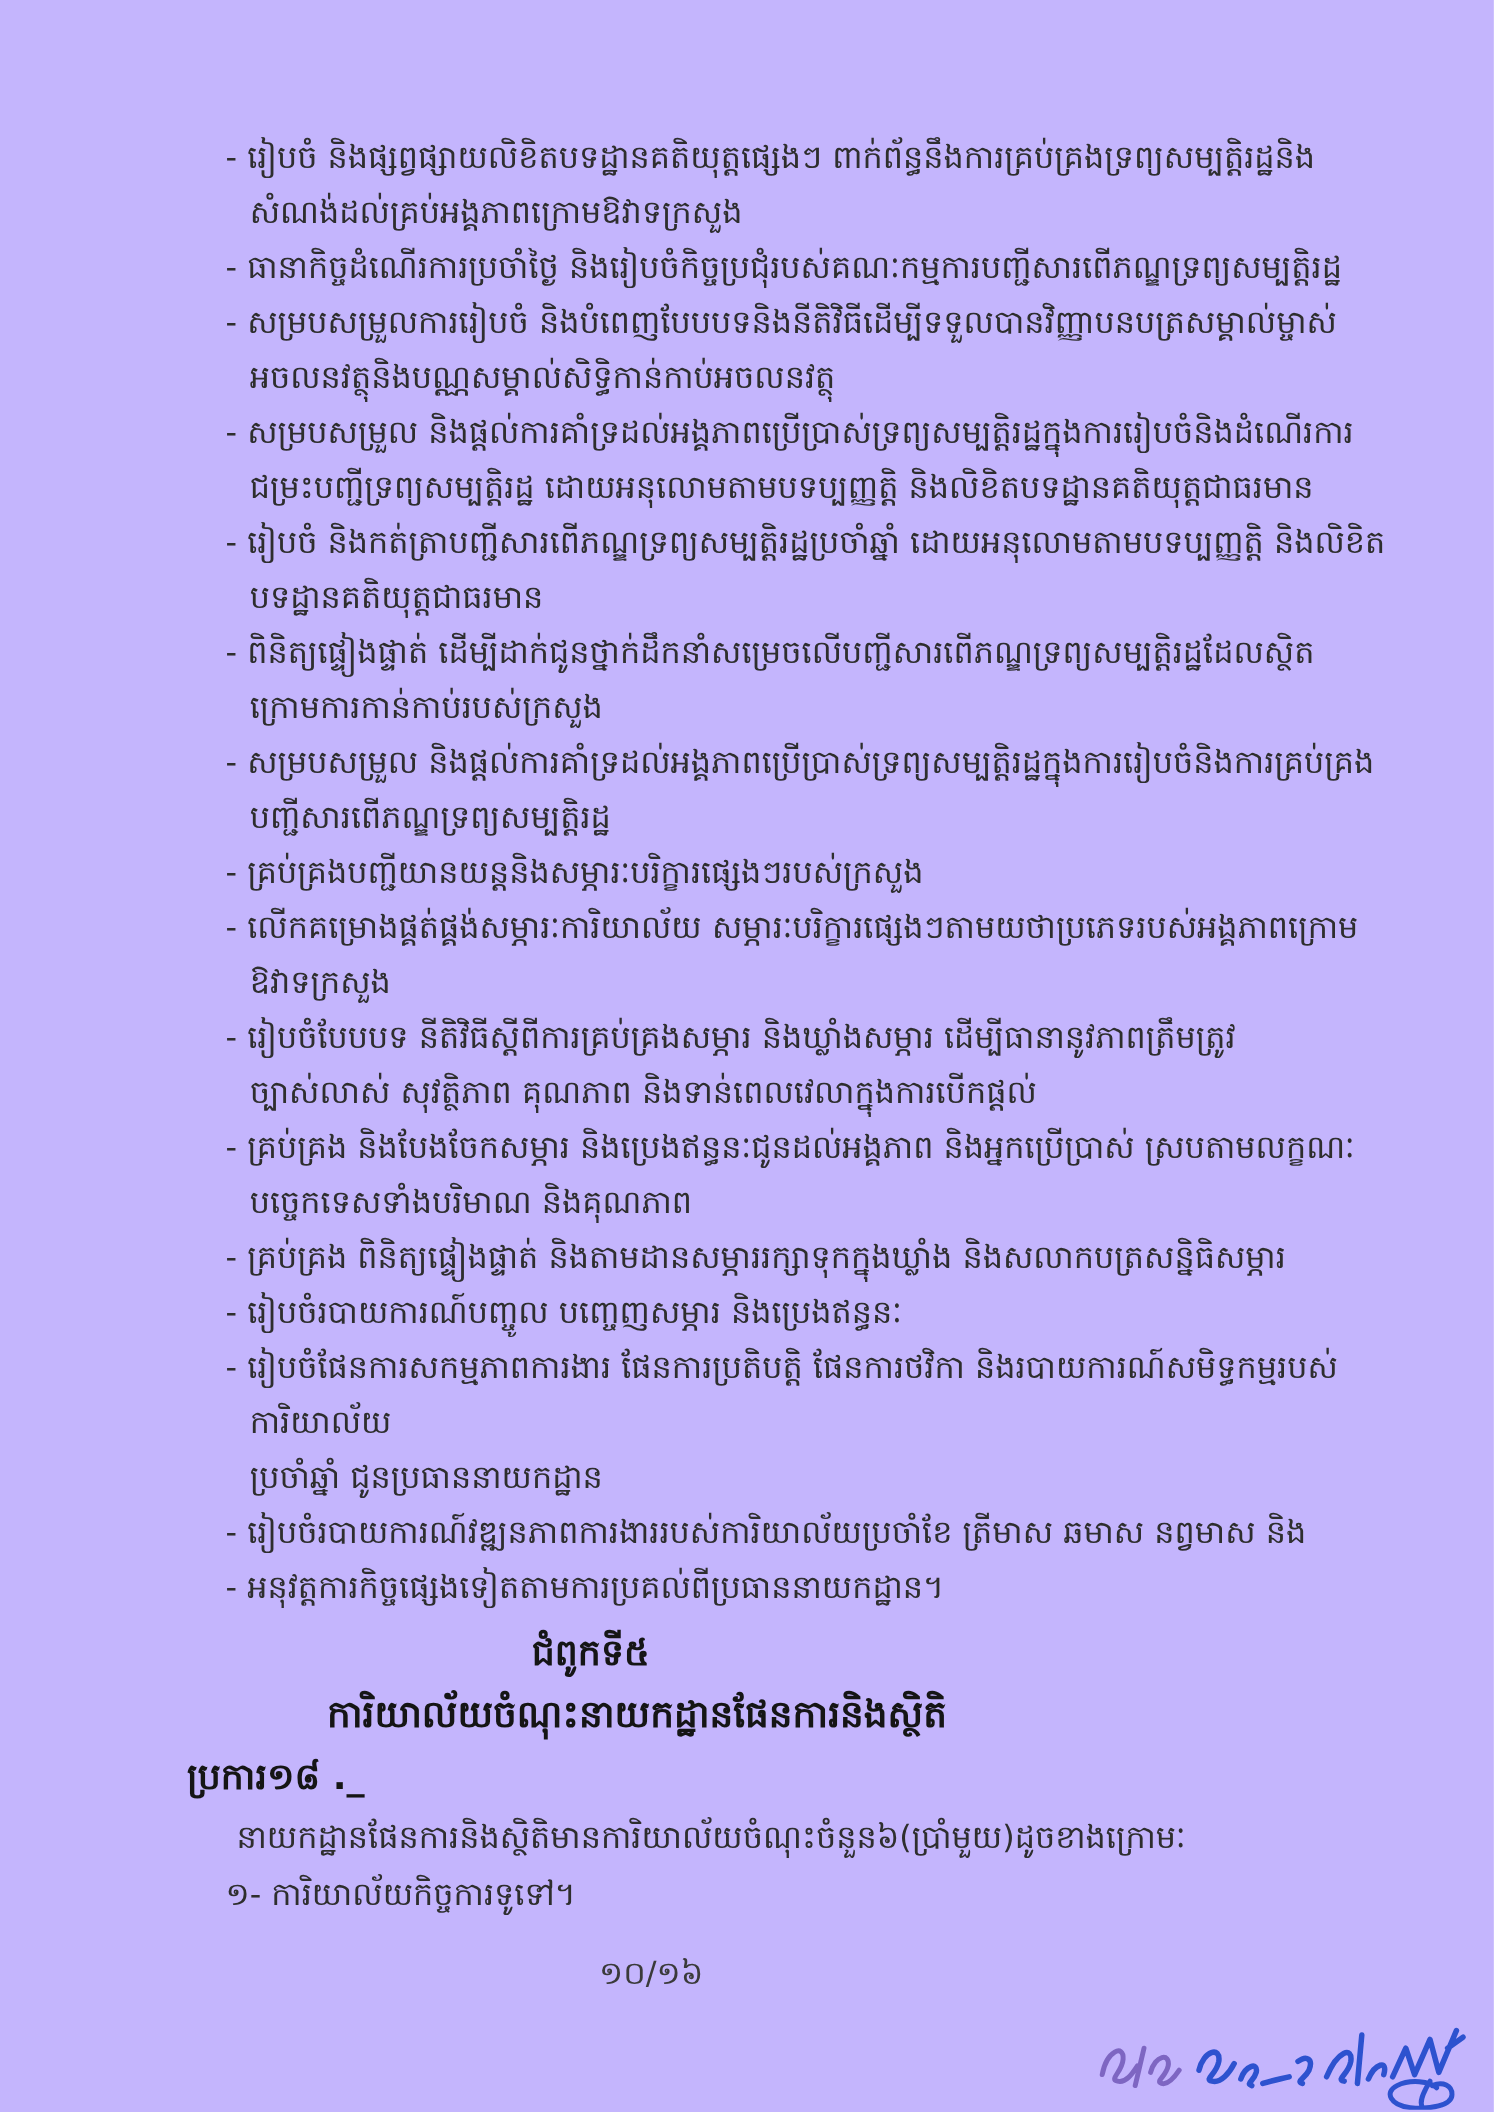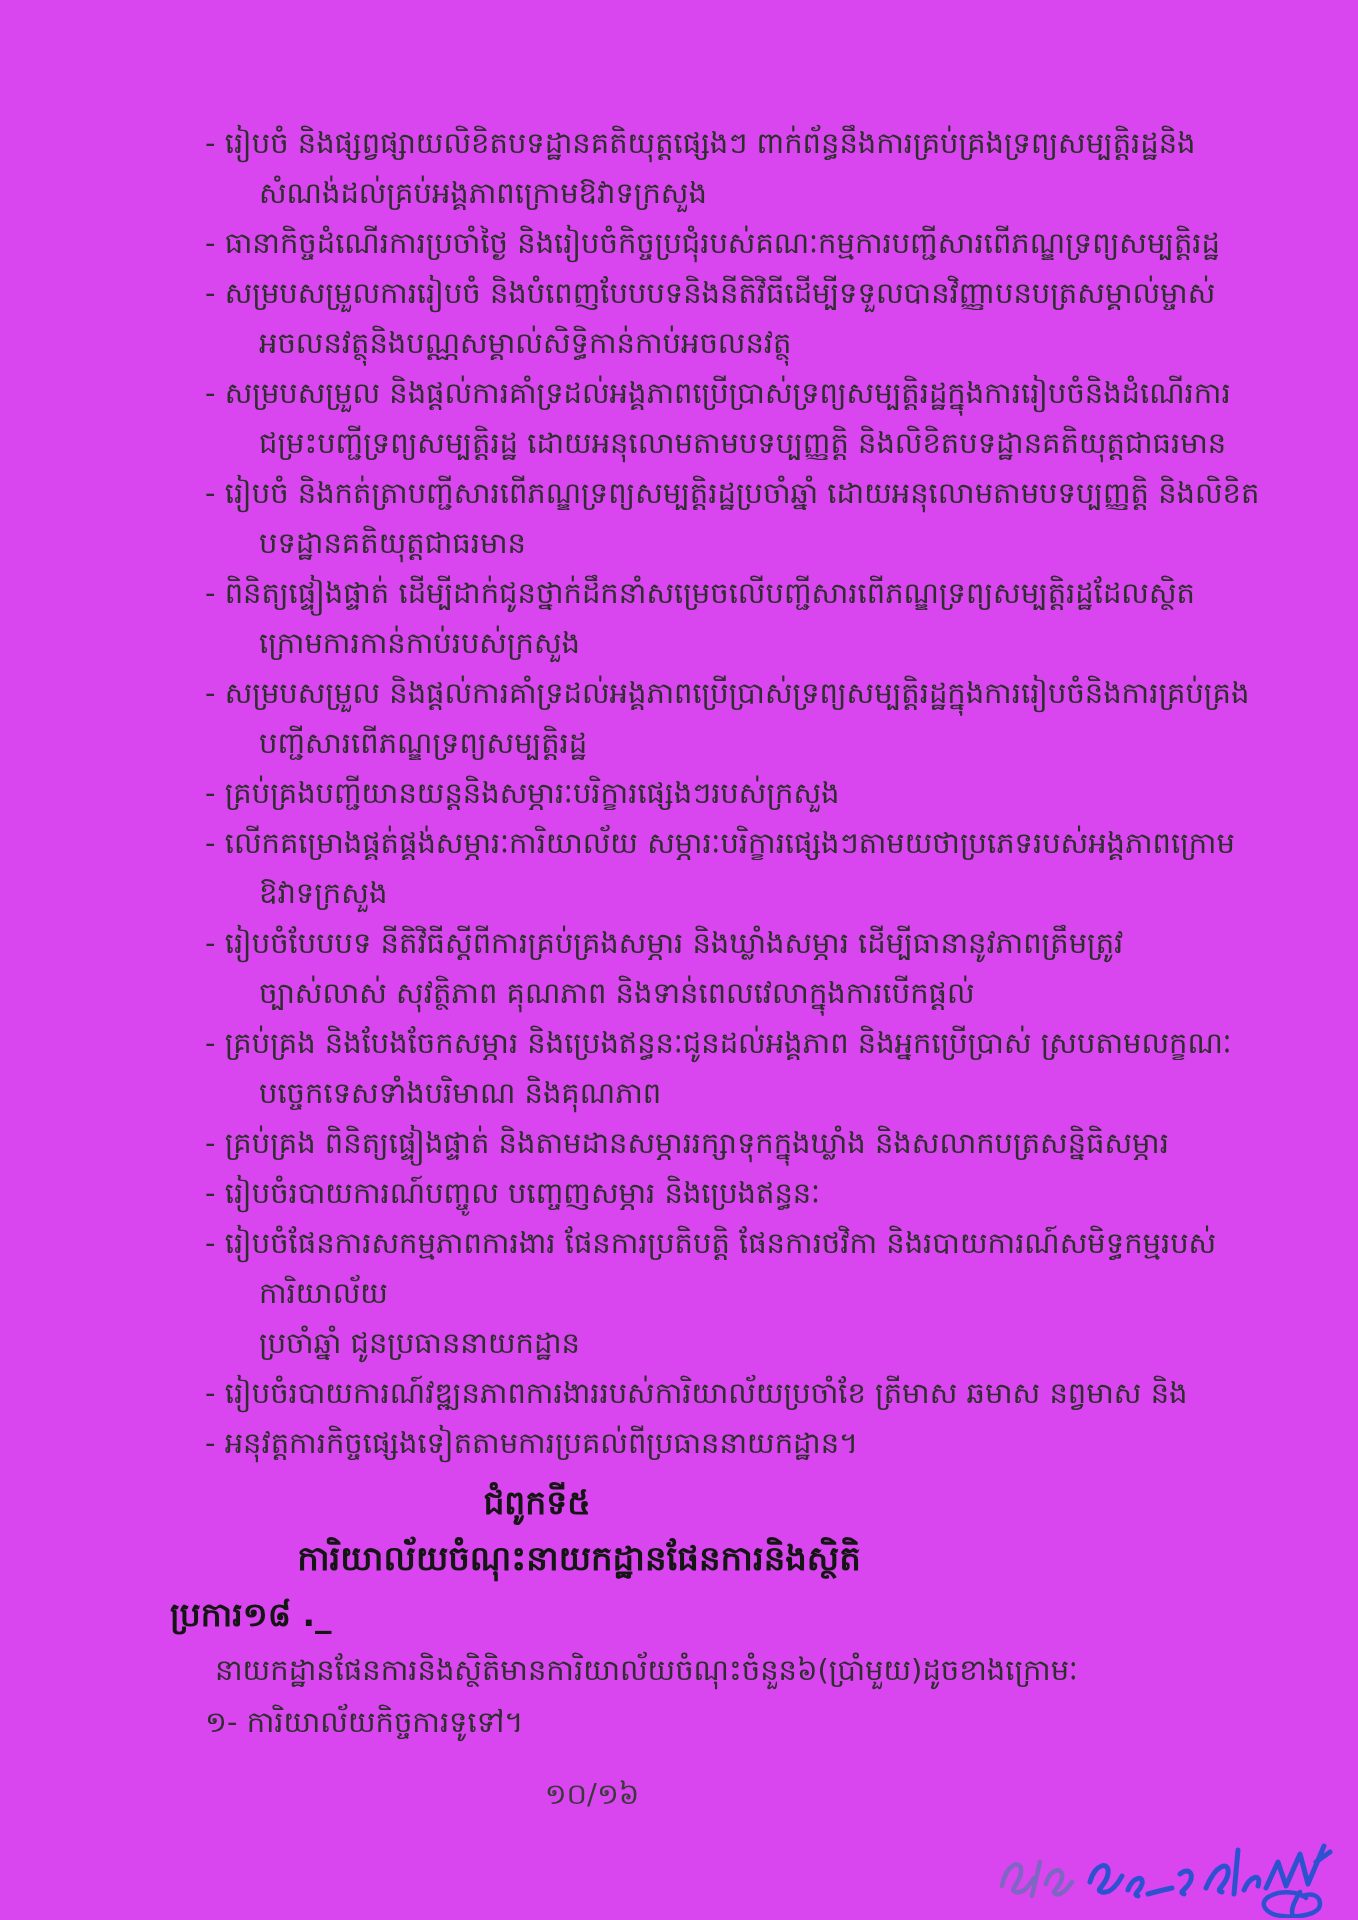--- a/index.html
+++ b/index.html
@@ -4,33 +4,33 @@
 <style>
   html, body { margin: 0; padding: 0; }
   body {
     width: 1358px; height: 1920px;
     background: #ffffff;
     position: relative;
     overflow: hidden;
     font-family: "DejaVu Sans", "Liberation Sans", sans-serif;
     color: #2e2e2e;
   }
-  .sheet { position: absolute; inset: 0; background: #d946ef; }
+  .sheet { position: absolute; inset: 0; background: #c4b5fd; }
 
   .content-lines {
     position: absolute; top: 118px; left: 0; width: 1358px;
   }
   .line {
     font-size: 29px;
     line-height: 50px;
     white-space: nowrap;
     color: #2e2e2e;
   }
   .line.bullet { padding-left: 205px; }
-  .line.cont   { padding-left: 227px; margin-left: 32px; }
+  .line.cont   { padding-left: 227px; }
 
   .chapter-title {
     position: absolute; top: 1482px; left: 0; width: 1074px;
     text-align: center; font-size: 33px; font-weight: bold; color: #151515;
   }
   .section-title {
     position: absolute; top: 1537px; left: 0; width: 1158px;
     text-align: center; font-size: 34px; font-weight: bold; color: #151515;
   }
   .article-heading {

